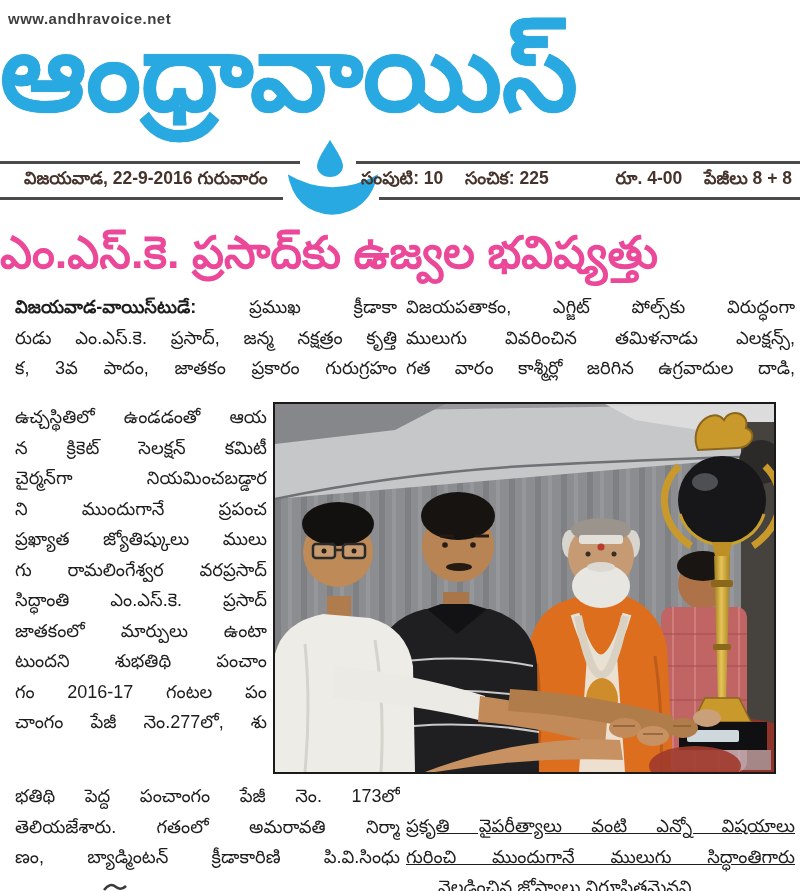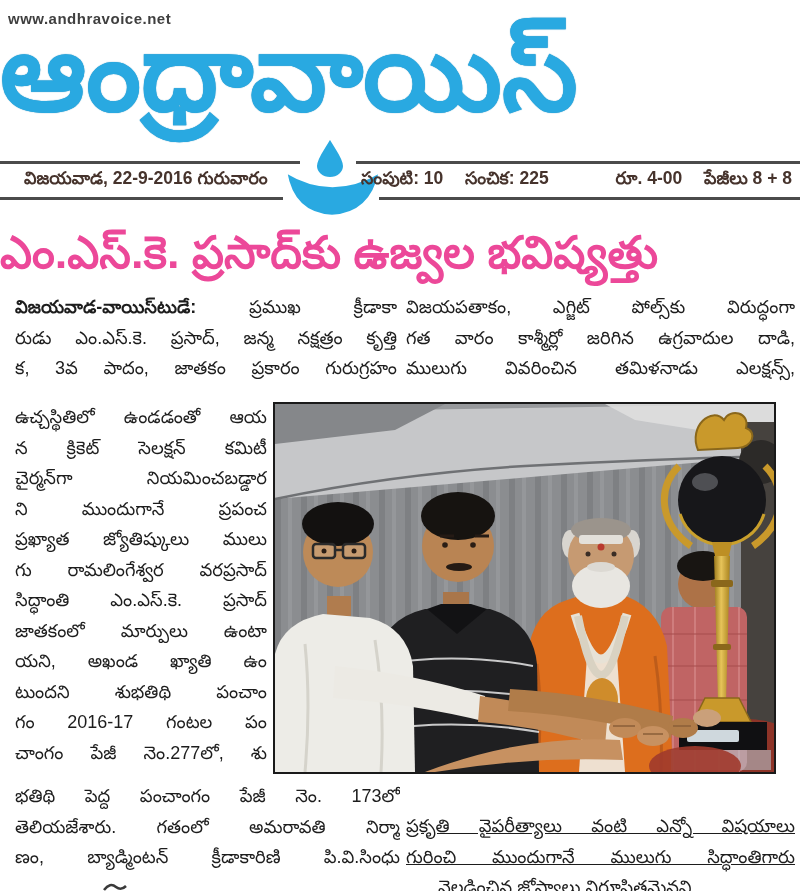--- a/index.html
+++ b/index.html
@@ -75,36 +75,35 @@
 
 <div class="abs bodycol" style="left:15px;top:402px;width:252px;">
   <div class="ln">ఉచ్చస్థితిలో ఉండడంతో ఆయ</div>
   <div class="ln">న క్రికెట్ సెలక్షన్ కమిటీ</div>
   <div class="ln">చైర్మన్‌గా నియమించబడ్డార</div>
   <div class="ln">ని ముందుగానే ప్రపంచ</div>
   <div class="ln">ప్రఖ్యాత జ్యోతిష్కులు ములు</div>
   <div class="ln">గు రామలింగేశ్వర వరప్రసాద్</div>
   <div class="ln">సిద్ధాంతి ఎం.ఎస్.కె. ప్రసాద్</div>
   <div class="ln">జాతకంలో మార్పులు ఉంటా</div>
-  <div class="ln">యని, అఖండ ఖ్యాతి ఉం</div>
   <div class="ln">టుందని శుభతిథి పంచాం</div>
   <div class="ln">గం 2016-17 గంటల పం</div>
   <div class="ln">చాంగం పేజీ నెం.277లో, శు</div>
 </div>
 
 <div class="abs bodycol" style="left:15px;top:781px;width:385px;">
   <div class="ln">భతిథి పెద్ద పంచాంగం పేజీ నెం. 173లో</div>
   <div class="ln">తెలియజేశారు. గతంలో అమరావతి నిర్మా</div>
   <div class="ln">ణం, బ్యాడ్మింటన్ క్రీడాకారిణి పి.వి.సింధు</div>
 </div>
 
 <div class="abs bodycol" style="left:406px;top:292px;width:389px;">
   <div class="ln">విజయపతాకం, ఎగ్జిట్ పోల్స్‌కు విరుద్ధంగా</div>
+  <div class="ln">ములుగు వివరించిన తమిళనాడు ఎలక్షన్స్,</div>
   <div class="ln">గత వారం కాశ్మీర్లో జరిగిన ఉగ్రవాదుల దాడి,</div>
-  <div class="ln">ములుగు వివరించిన తమిళనాడు ఎలక్షన్స్,</div>
 </div>
 
 <div class="abs bodycol" style="left:406px;top:811px;width:389px;text-decoration:underline;">
   <div class="ln">ప్రకృతి వైపరీత్యాలు వంటి ఎన్నో విషయాలు</div>
   <div class="ln">గురించి ముందుగానే ములుగు సిద్ధాంతిగారు</div>
   <div class="ln last">వెల్లడించిన జోస్యాలు నిరూపితమైనవి.</div>
 </div>
 
 <div class="abs" id="photo">
 <svg width="499" height="368" viewBox="0 0 499 368">

